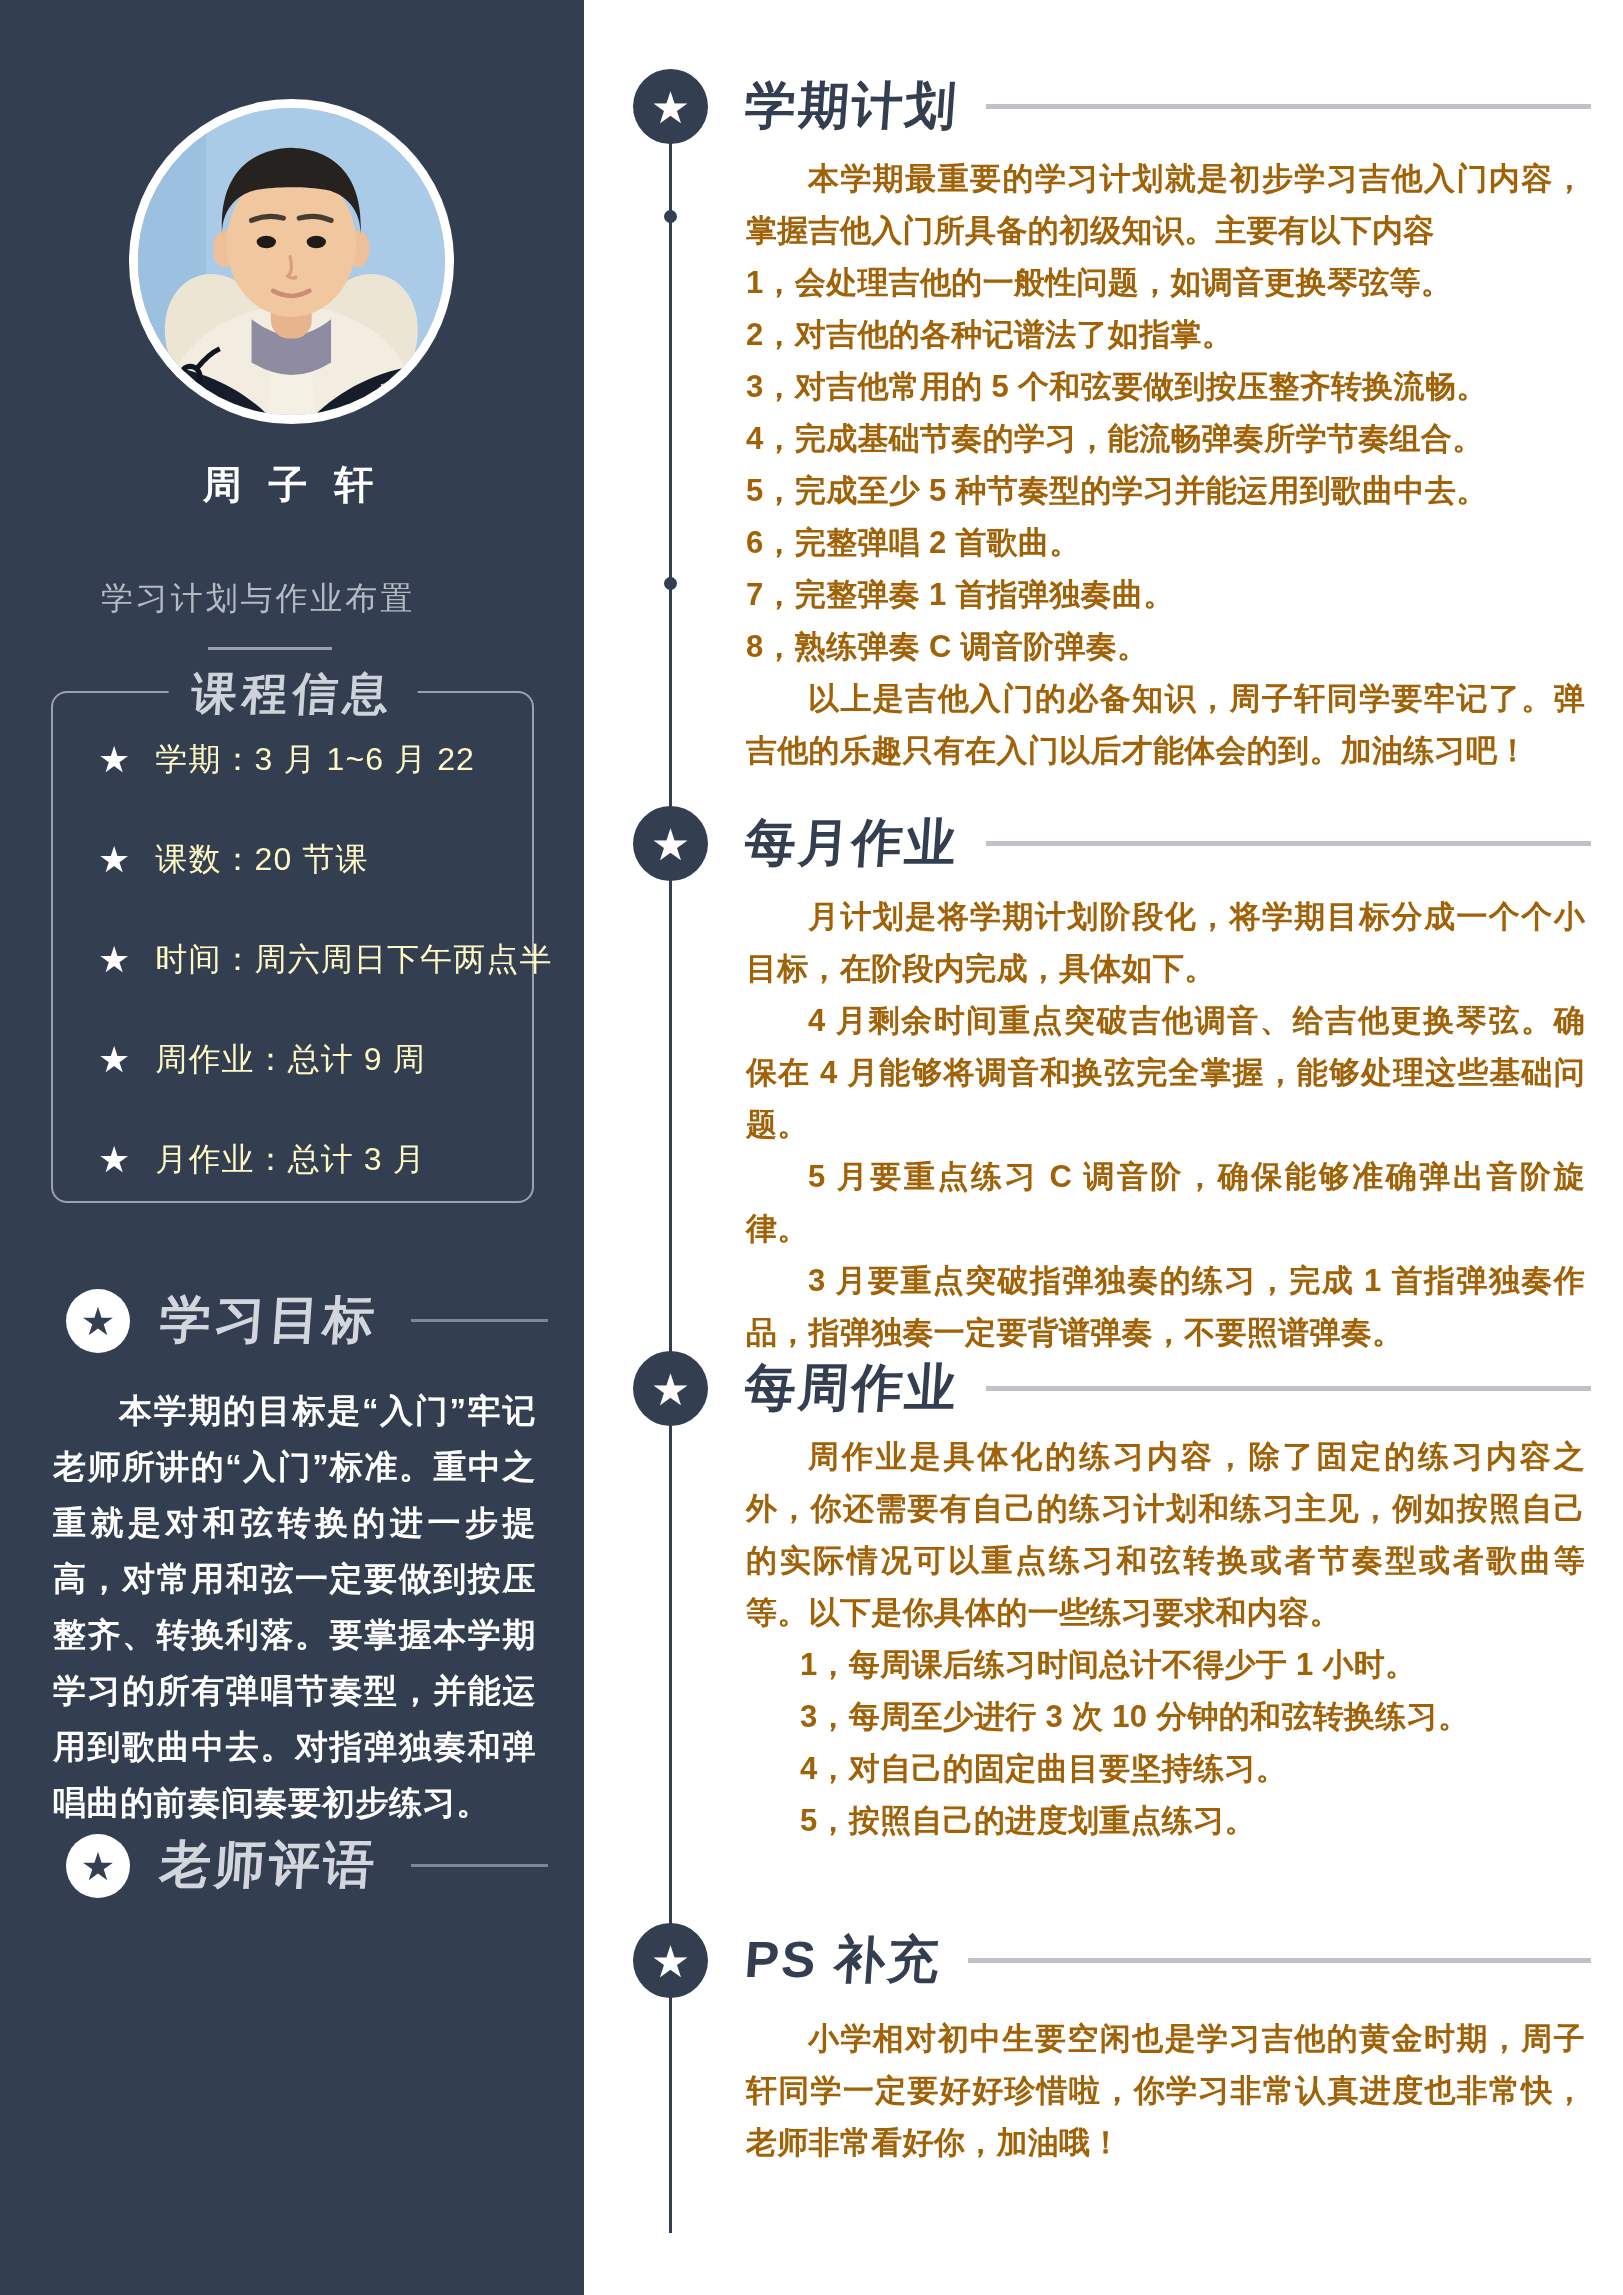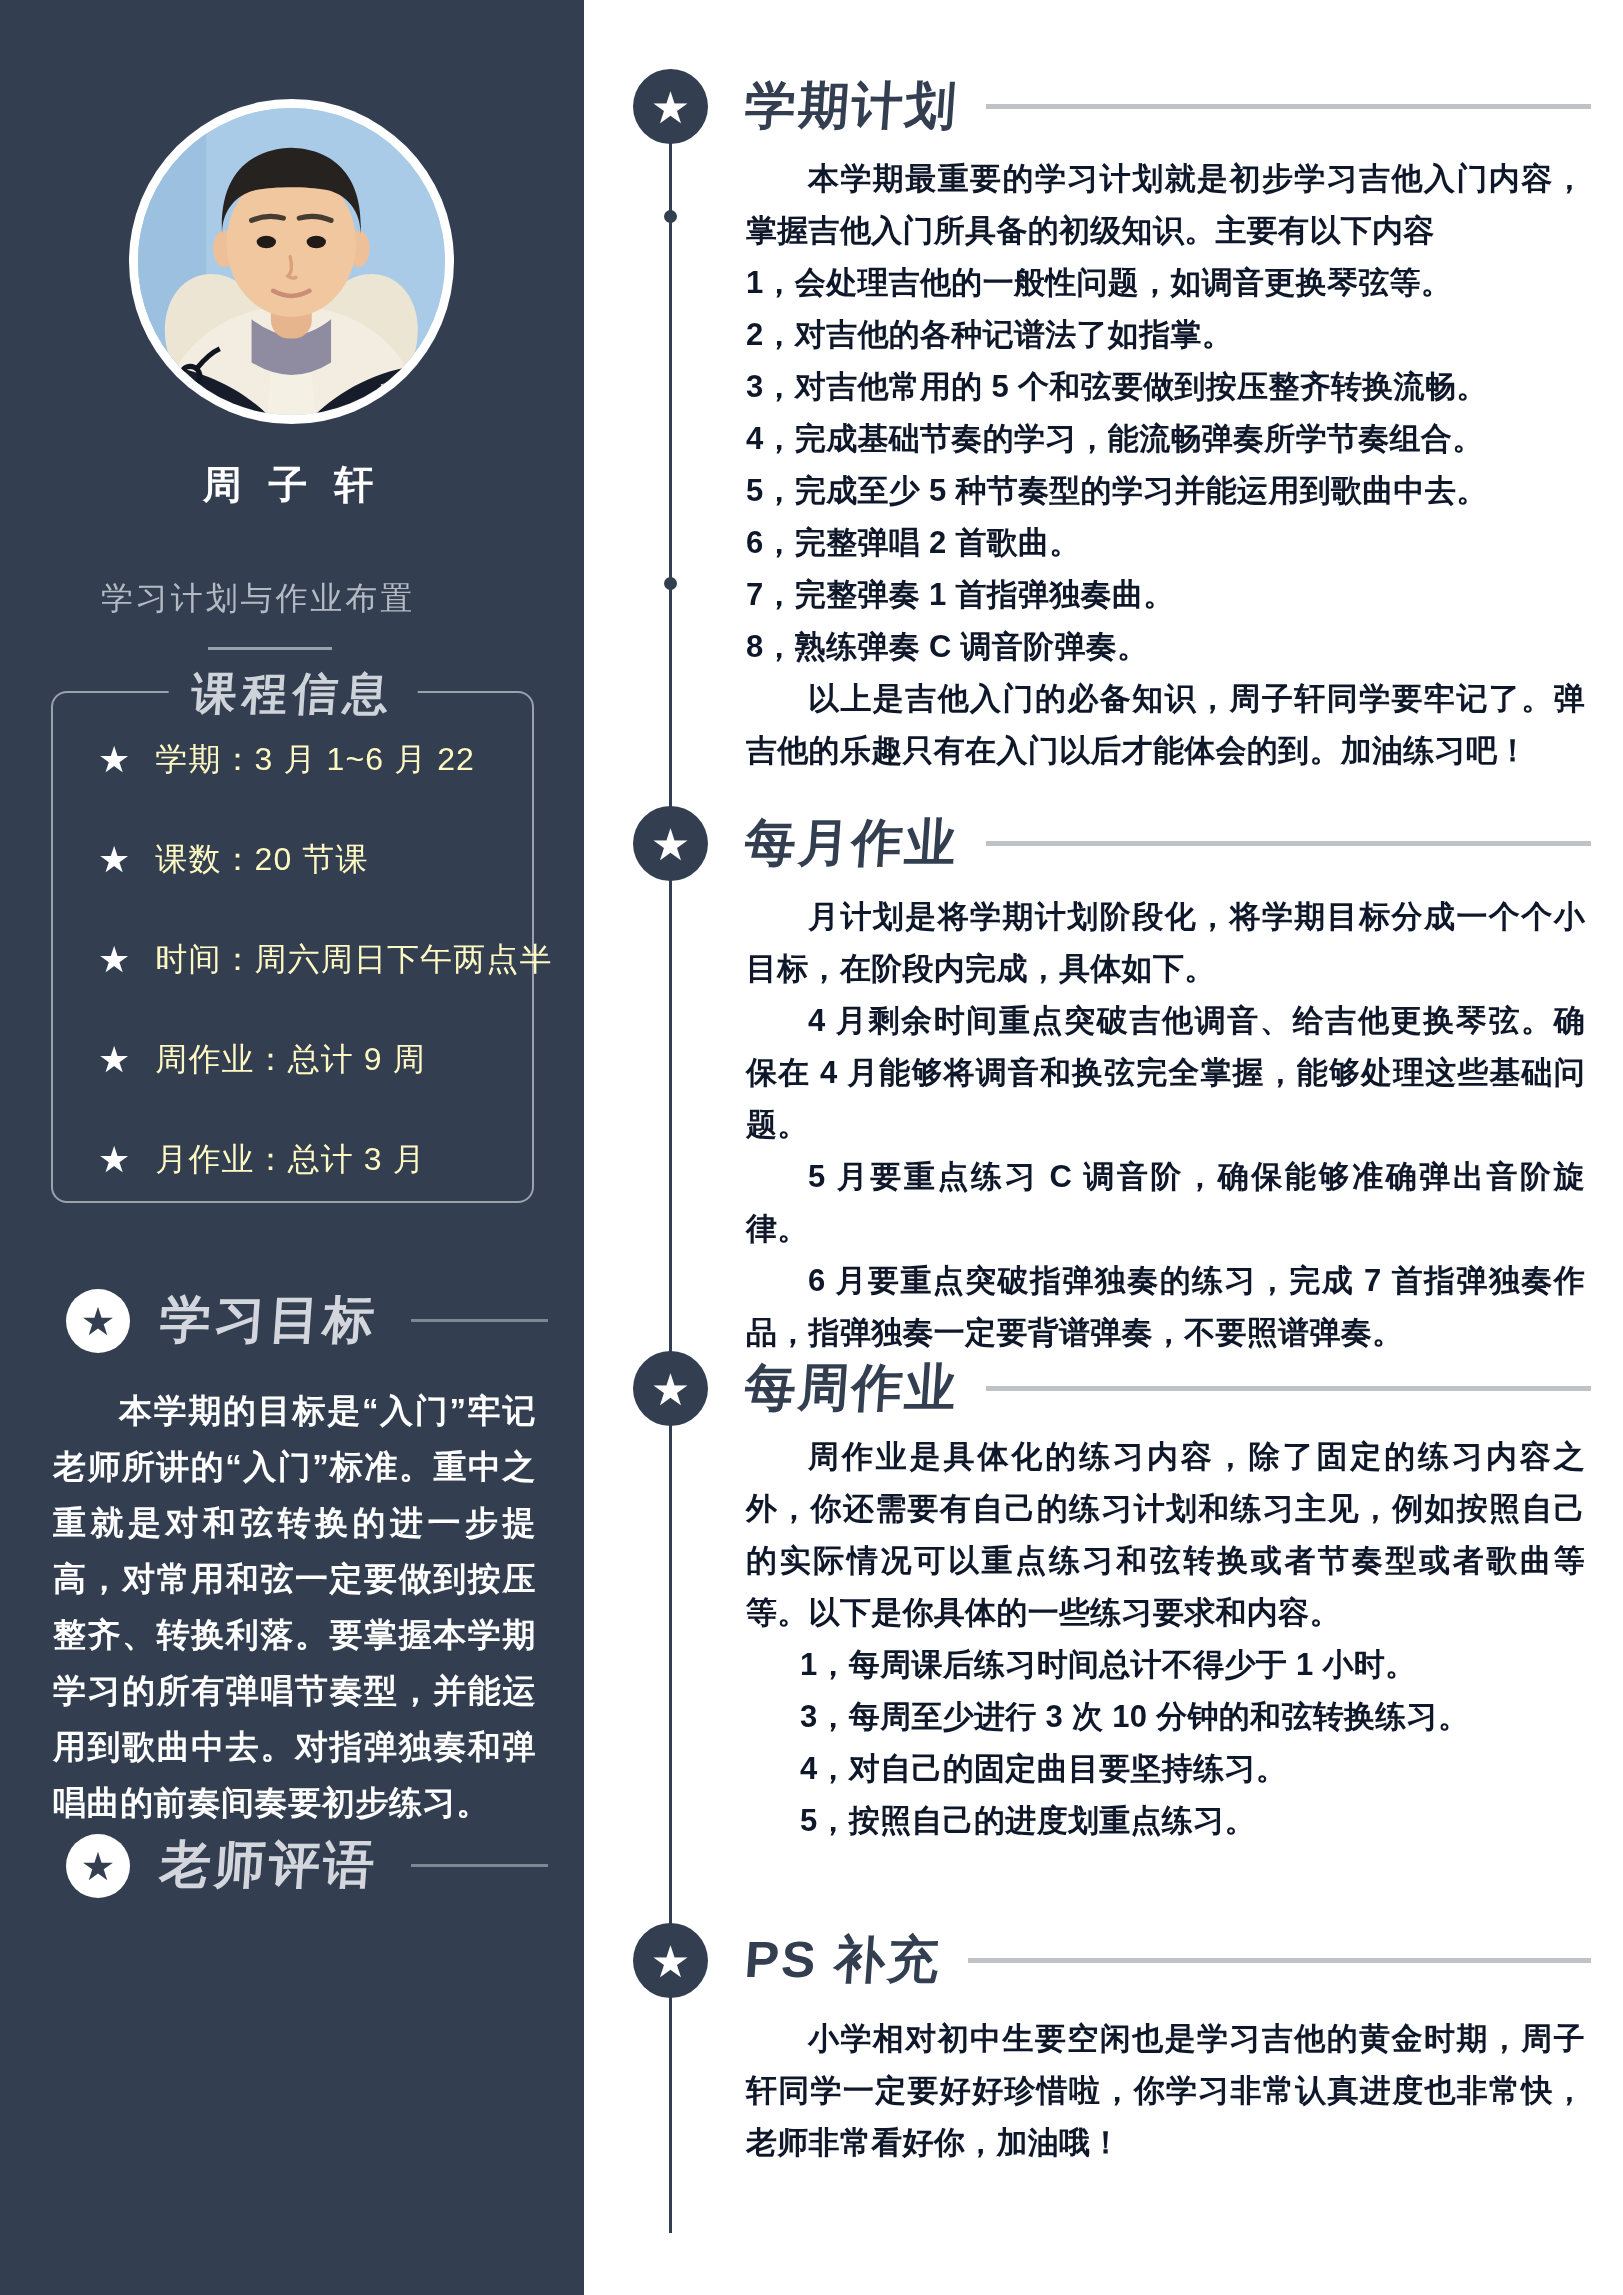--- a/index.html
+++ b/index.html
@@ -204,21 +204,21 @@
     letter-spacing: 2.3px;
     transform: skewX(-4deg);
     white-space: nowrap;
   }
   .m-rule { flex: 1; height: 4.6px; background: #bfc3c8; margin: 0 33px 0 27.6px; }
 
   .m-body {
     margin: 8.6px 39px 0 162px;
     font-size: 31px;
     font-weight: 700;
-    color: #0f172a;
+    color: #a16207;
     line-height: 52px;
     text-align: justify;
     letter-spacing: 0.3px;
   }
   .m-section.sec2 .m-body { margin-top: 10.3px; }
   .m-section.sec3 .m-body { margin-top: 5px; }
   .m-section.sec4 .m-body { margin-top: 15px; }
   .m-body p { margin: 0; }
   .m-body p.indent { text-indent: 2em; }
   .m-body .w-indent p { margin-left: 54px; }
@@ -357,21 +357,21 @@
       <div class="m-circle">
         <span class="glyph">★</span>
       </div>
       <div class="m-title">每月作业</div>
       <div class="m-rule"></div>
     </div>
     <div class="m-body">
       <p class="indent">月计划是将学期计划阶段化，将学期目标分成一个个小目标，在阶段内完成，具体如下。</p>
       <p class="indent">4 月剩余时间重点突破吉他调音、给吉他更换琴弦。确保在 4 月能够将调音和换弦完全掌握，能够处理这些基础问题。</p>
       <p class="indent">5 月要重点练习 C 调音阶，确保能够准确弹出音阶旋律。</p>
-      <p class="indent">6 月要重点突破指弹独奏的练习，完成 7 首指弹独奏作品，指弹独奏一定要背谱弹奏，不要照谱弹奏。</p>
+      <p class="indent">3 月要重点突破指弹独奏的练习，完成 1 首指弹独奏作品，指弹独奏一定要背谱弹奏，不要照谱弹奏。</p>
     </div>
   </div>
 
   <div class="m-section sec3">
     <div class="m-head">
       <div class="m-circle">
         <span class="glyph">★</span>
       </div>
       <div class="m-title">每周作业</div>
       <div class="m-rule"></div>

